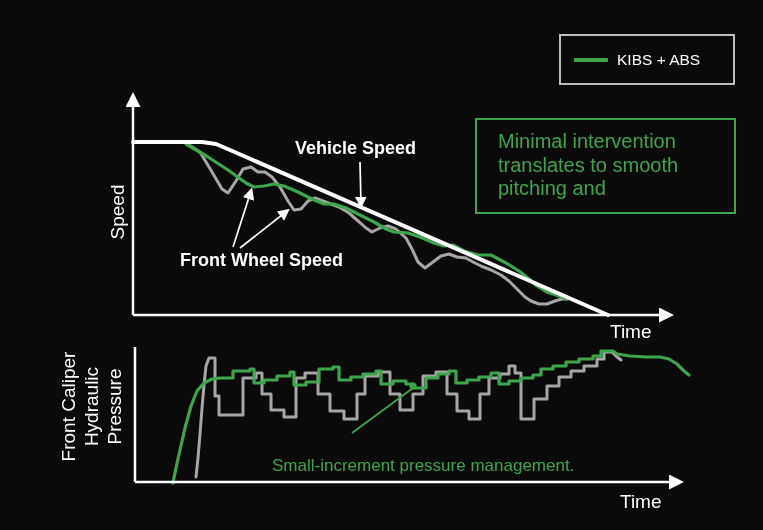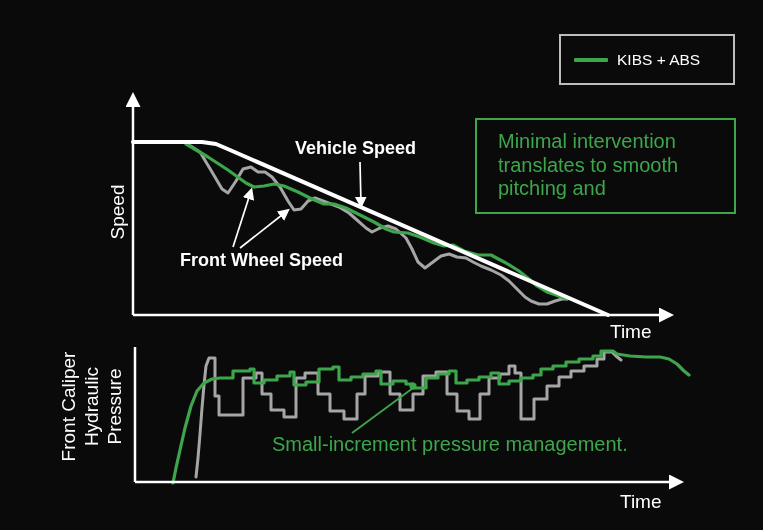--- a/index.html
+++ b/index.html
@@ -30,21 +30,21 @@
     padding:10px 0 8px 21px;font-size:20px;line-height:23.5px;
   }
   .callout div{white-space:nowrap;}
   
   .vehicle-speed{left:295px;top:138px;font-size:18px;}
   .front-wheel-speed{left:157px;top:250px;font-size:18px;margin-left:23px;}
   .speed-ylabel{left:83px;top:201px;width:70px;font-size:19px;}
   .time-top{left:610px;top:321px;font-size:19px;}
   .time-bottom{left:620px;top:491px;font-size:19px;}
   .pressure-ylabel{left:21px;top:372px;width:140px;font-size:19px;line-height:23px;}
-  .small-increment{left:272px;top:433px;font-size:20px;}
+  .small-increment{left:272px;top:456px;font-size:17px;}
 </style>
 </head>
 <body>
 
 <div class="stage">
 
   <svg id="chart-svg" width="763" height="530" viewBox="0 0 763 530">
     <defs>
       <marker id="arrow-white" viewBox="0 0 10 10" refX="6" refY="5" markerWidth="6" markerHeight="6" orient="auto-start-reverse">
         <path d="M0,0 L10,5 L0,10 z" fill="#ffffff"></path>

